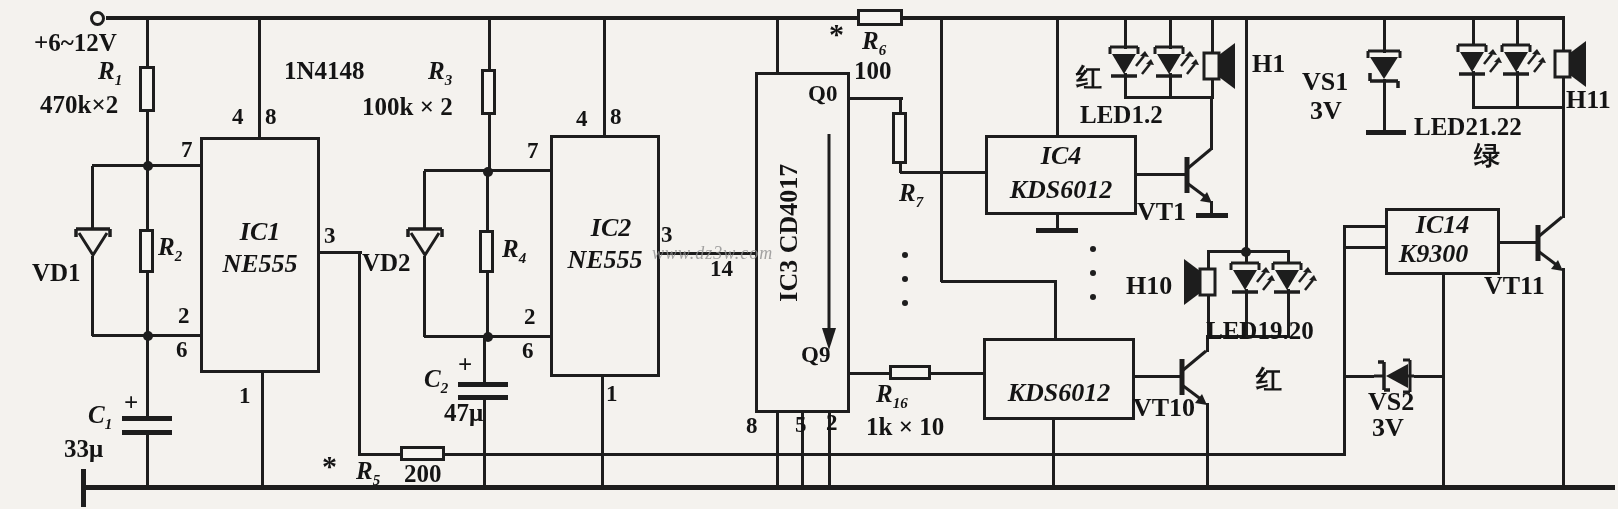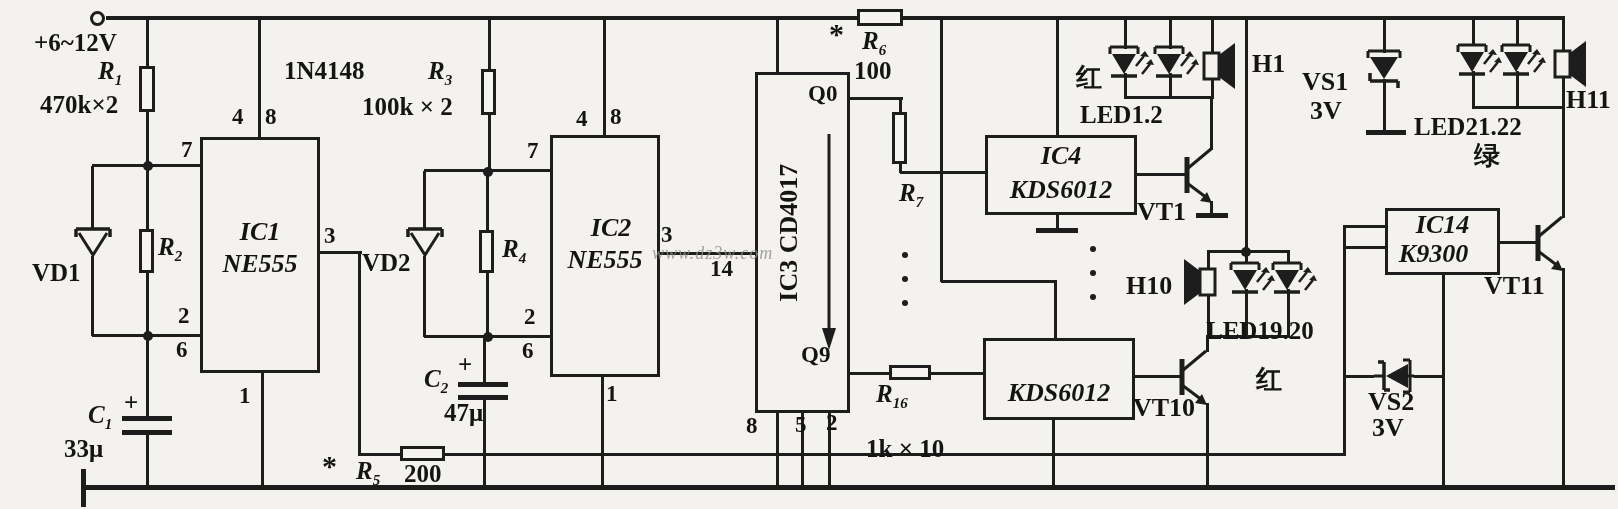--- a/index.html
+++ b/index.html
@@ -326,21 +326,21 @@
   <div class="lbl" style="left:710px;top:257px;">14</div>
   <div class="lbl" style="left:746px;top:414px;">8</div>
   <div class="lbl" style="left:795px;top:413px;">5</div>
   <div class="lbl" style="left:826px;top:411px;">2</div>
 
   <div class="lbl star" style="left:829px;top:18px;">*</div>
   <div class="lbl it md" style="left:862px;top:28px;"><span>R</span><sub>6</sub></div>
   <div class="lbl md" style="left:854px;top:58px;">100</div>
   <div class="lbl it md" style="left:899px;top:180px;"><span>R</span><sub>7</sub></div>
   <div class="lbl it md" style="left:876px;top:381px;"><span>R</span><sub>16</sub></div>
-  <div class="lbl md" style="left:866px;top:436px;">1k × 10</div>
+  <div class="lbl md" style="left:866px;top:414px;">1k × 10</div>
 
   <div class="lbl lg ctr" style="left:985px;top:142px;width:152px;">IC4</div>
   <div class="lbl lg ctr" style="left:985px;top:176px;width:152px;">KDS6012</div>
   <div class="lbl lg" style="left:1137px;top:198px;">VT1</div>
   <div class="lbl lg" style="left:1252px;top:50px;">H1</div>
   <div class="lbl lg" style="left:1076px;top:64px;">红</div>
   <div class="lbl md" style="left:1080px;top:102px;">LED1.2</div>
 
   <div class="lbl lg" style="left:1126px;top:272px;">H10</div>
   <div class="lbl md" style="left:1206px;top:318px;">LED19.20</div>

